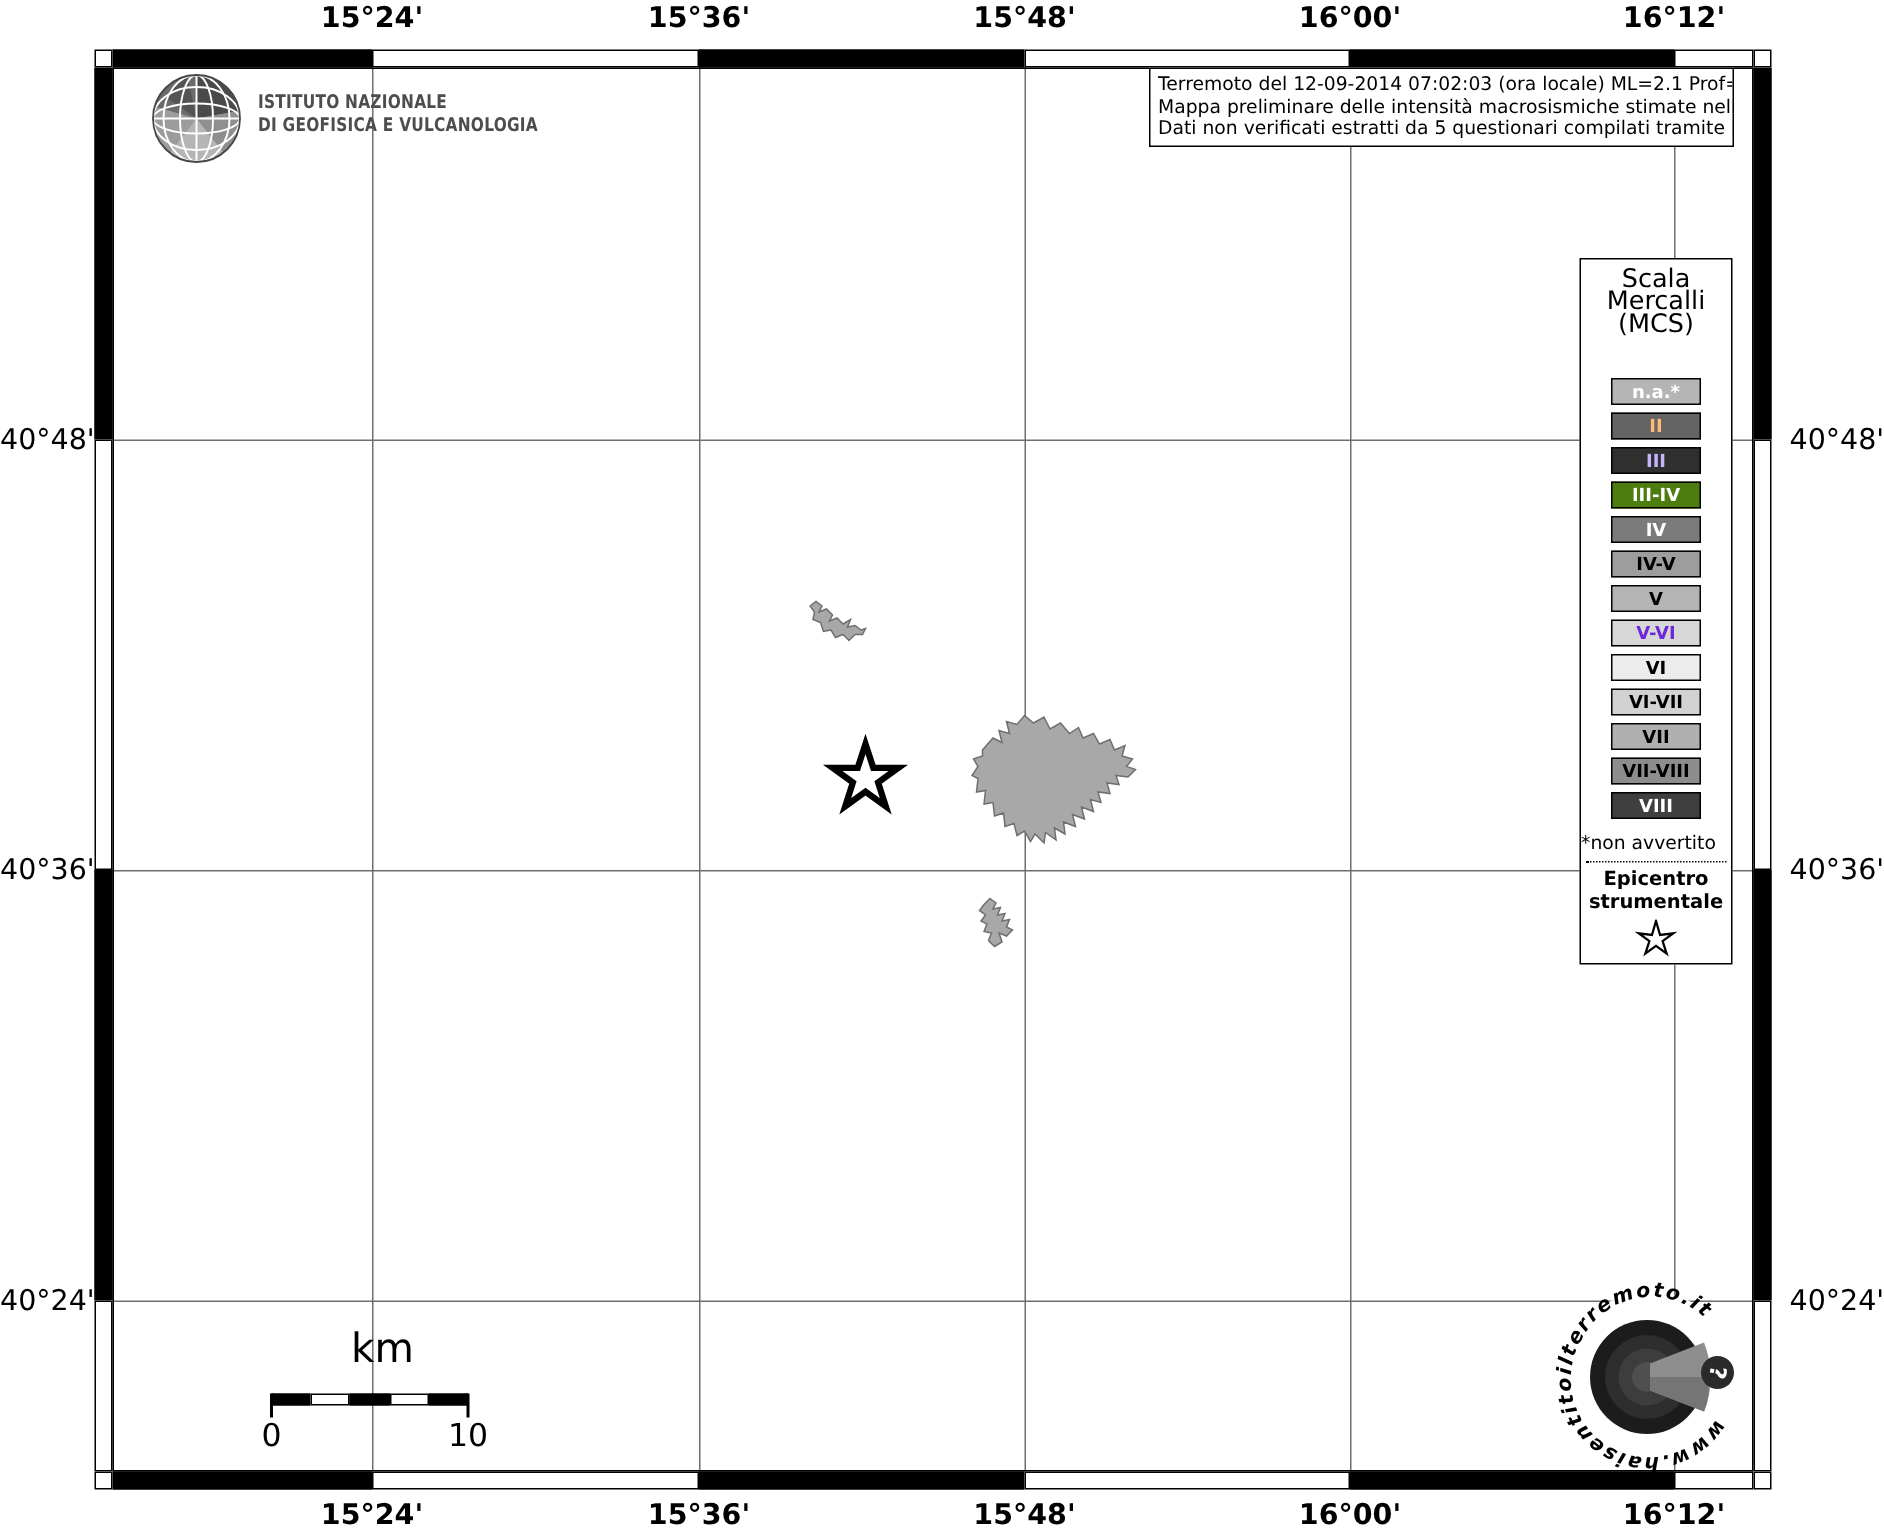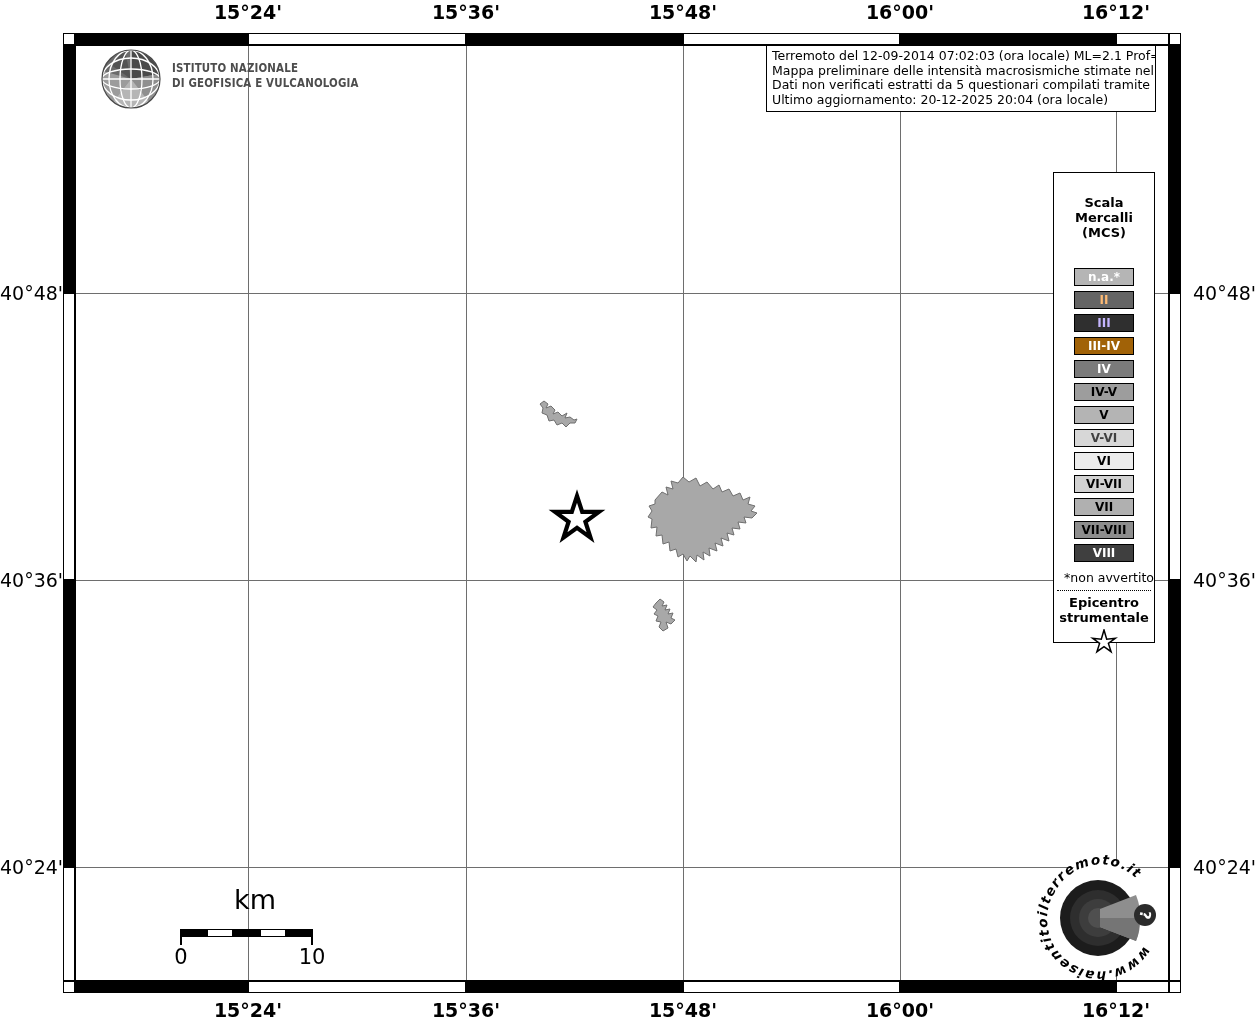--- a/index.html
+++ b/index.html
@@ -14,24 +14,24 @@
   #map-inner-border{position:absolute;left:75px;top:45px;width:1094px;height:936px;
         box-sizing:border-box;border:1px solid #000;pointer-events:none;}
   #info-box{position:absolute;left:766px;top:45px;width:390px;box-sizing:border-box;
         background:#fff;border:1px solid #000;padding:3px 5px 4px 5px;
         font-size:12.5px;line-height:14.6px;white-space:nowrap;overflow:hidden;}
   #ingv-logo-text{position:absolute;left:172px;top:61px;font-size:12.5px;font-weight:bold;
         color:#4d4d4d;line-height:14.5px;letter-spacing:.2px;transform:scaleX(.82);
         transform-origin:left top;white-space:nowrap;}
   #legend{position:absolute;left:1053px;top:172px;width:102px;height:471px;box-sizing:border-box;
         background:#fff;border:1px solid #000;text-align:center;}
-  #legend .title{font-size:13px;font-weight:bold;line-height:15px;margin-top:22px;}
+  #legend .title{font-size:17px;font-weight:normal;line-height:15px;margin-top:6px;}
   .legend-item{width:60px;height:18px;box-sizing:border-box;border:1px solid #000;
         margin:5px auto 0 auto;font-size:12px;font-weight:bold;line-height:16px;text-align:center;}
-  #legend .footnote{font-size:12.5px;margin-top:8px;text-align:right;}
+  #legend .footnote{font-size:12.5px;margin-top:8px;text-align:left;}
   #legend .divider{border-top:1px dotted #000;margin:5px 3px 4px 3px;height:0;}
   #legend .epi{font-size:13px;font-weight:bold;line-height:15px;}
   #scalebar-unit{position:absolute;left:216px;top:884px;width:60px;text-align:right;font-size:27px;}
   #scalebar{position:absolute;left:181px;top:929px;width:131px;height:8px;display:flex;}
   #scalebar div{flex:1;box-sizing:border-box;border:1px solid #000;}
   .sb-tick{position:absolute;width:2px;height:16px;background:#000;top:929px;}
   .sb-num{position:absolute;top:945px;font-size:21px;transform:translateX(-50%);}
   svg{display:block;}
   .nosel{user-select:none;}
 </style>
@@ -132,38 +132,37 @@
   </svg>
   <div id="ingv-logo-text">
     <div>ISTITUTO NAZIONALE</div>
     <div>DI GEOFISICA E VULCANOLOGIA</div>
   </div>
 
   <div id="info-box">
     <div>Terremoto del 12-09-2014 07:02:03 (ora locale) ML=2.1 Prof=9 km</div>
     <div>Mappa preliminare delle intensità macrosismiche stimate nelle località</div>
     <div>Dati non verificati estratti da 5 questionari compilati tramite Internet.</div>
-    <div>Ultimo aggiornamento: 20-12-2025 20:04 (ora locale)</div>
   </div>
 
   <div id="legend">
     <div class="title">
       <div>Scala</div>
       <div>Mercalli</div>
       <div>(MCS)</div>
     </div>
     <div id="legend-items">
         <div class="legend-item" style="background: rgb(181, 181, 181); color: rgb(255, 255, 255); margin-top: 28px;">n.a.*</div>
         <div class="legend-item" style="background: rgb(100, 100, 100); color: #fdba74;">II</div>
         <div class="legend-item" style="background: rgb(47, 47, 47); color: #c4b5fd;">III</div>
-        <div class="legend-item" style="background: #a16207; color: rgb(255, 255, 255);">III-IV</div>
+        <div class="legend-item" style="background: #4d7c0f; color: rgb(255, 255, 255);">III-IV</div>
         <div class="legend-item" style="background: rgb(123, 123, 123); color: rgb(255, 255, 255);">IV</div>
         <div class="legend-item" style="background: rgb(157, 157, 157); color: rgb(0, 0, 0);">IV-V</div>
         <div class="legend-item" style="background: rgb(180, 180, 180); color: rgb(0, 0, 0);">V</div>
-        <div class="legend-item" style="background: rgb(215, 215, 215); color: #404040;">V-VI</div>
+        <div class="legend-item" style="background: rgb(215, 215, 215); color: #6d28d9;">V-VI</div>
         <div class="legend-item" style="background: rgb(236, 236, 236); color: #000000;">VI</div>
         <div class="legend-item" style="background: rgb(210, 210, 210); color: rgb(0, 0, 0);">VI-VII</div>
         <div class="legend-item" style="background: rgb(176, 176, 176); color: rgb(0, 0, 0);">VII</div>
         <div class="legend-item" style="background: rgb(141, 141, 141); color: rgb(0, 0, 0);">VII-VIII</div>
         <div class="legend-item" style="background: rgb(63, 63, 63); color: rgb(255, 255, 255);">VIII</div>
       </div>
     <div class="footnote">*non avvertito</div>
     <div class="divider"></div>
     <div class="epi">
       <div>Epicentro</div>

